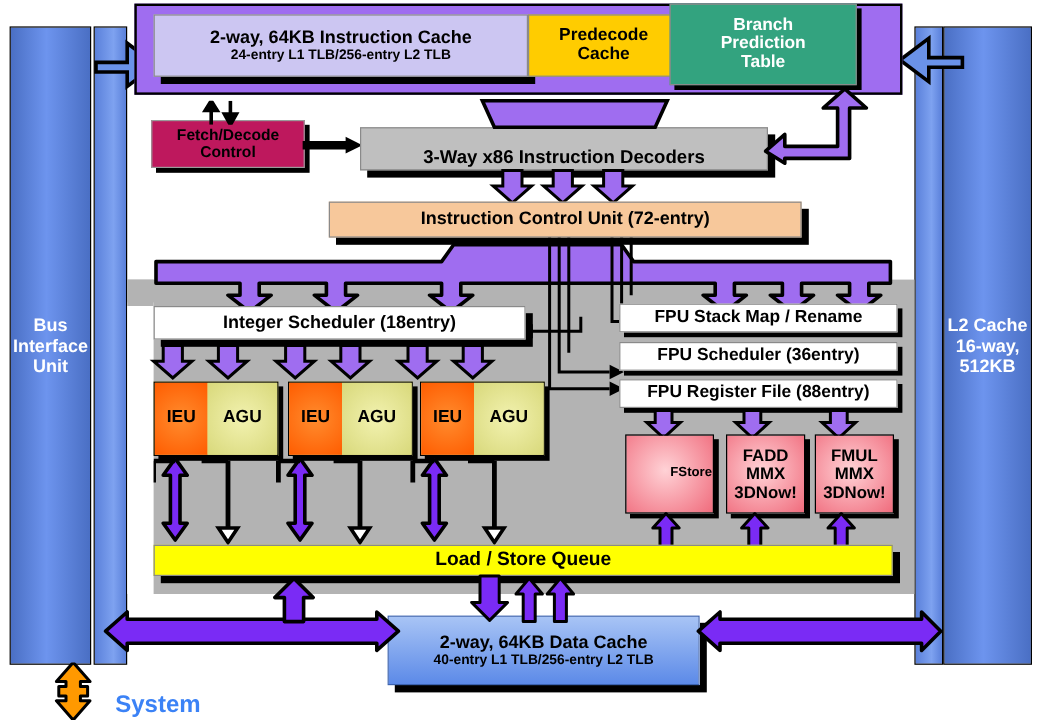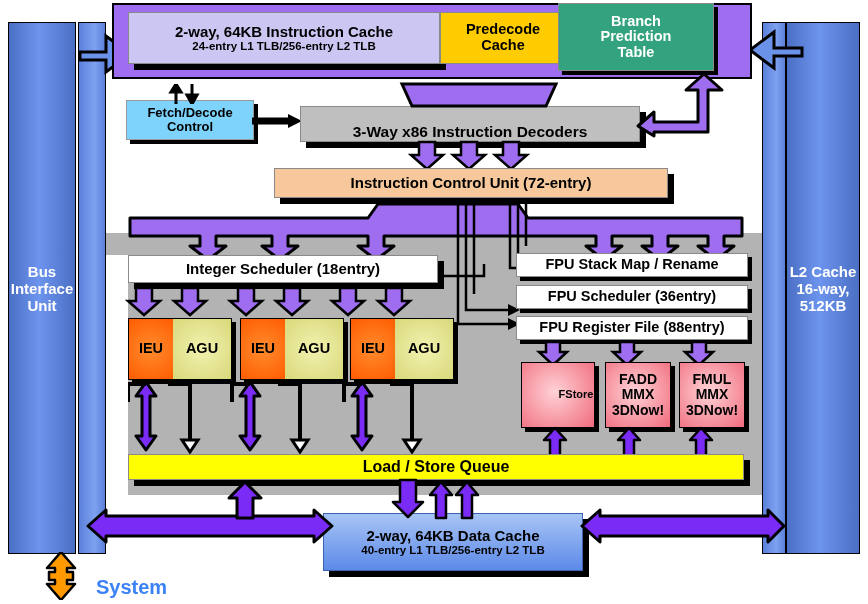--- a/index.html
+++ b/index.html
@@ -106,21 +106,21 @@
       <span class="l1">Prediction</span>
       <span class="l1">Table</span>
     </div>
   </div>
 
   <div class="corepanel" style="left:106px;top:233px;width:656px;height:262px;"></div>
 
   <div class="abs" style="left:106px;top:252px;width:22px;height:243px;background:#ffffff;"></div>
   <div class="abs" style="left:106px;top:233px;width:22px;height:22px;background:#b3b3b3;"></div>
 
-  <div class="box shadow-sm" style="left:126px;top:100px;width:128px;height:40px;background:#7dd3fc;font-size:13px;border:1px solid #9a9a9a;">
+  <div class="box shadow-sm" style="left:126px;top:100px;width:128px;height:40px;background:#be185d;font-size:13px;border:1px solid #9a9a9a;">
     <div>
       <span class="l1">Fetch/Decode</span>
       <span class="l1">Control</span>
     </div>
   </div>
 
   <div class="abs" style="left:168px;top:84px;width:40px;height:20px;">
     <svg width="40" height="20" viewBox="0 0 40 20">
       <path d="M8,20 L8,6 M8,0 L3,8 L13,8 Z" fill="#000" stroke="#000" stroke-width="3"></path>
       <path d="M24,0 L24,13 M24,20 L19,11 L29,11 Z" fill="#000" stroke="#000" stroke-width="3"></path>

